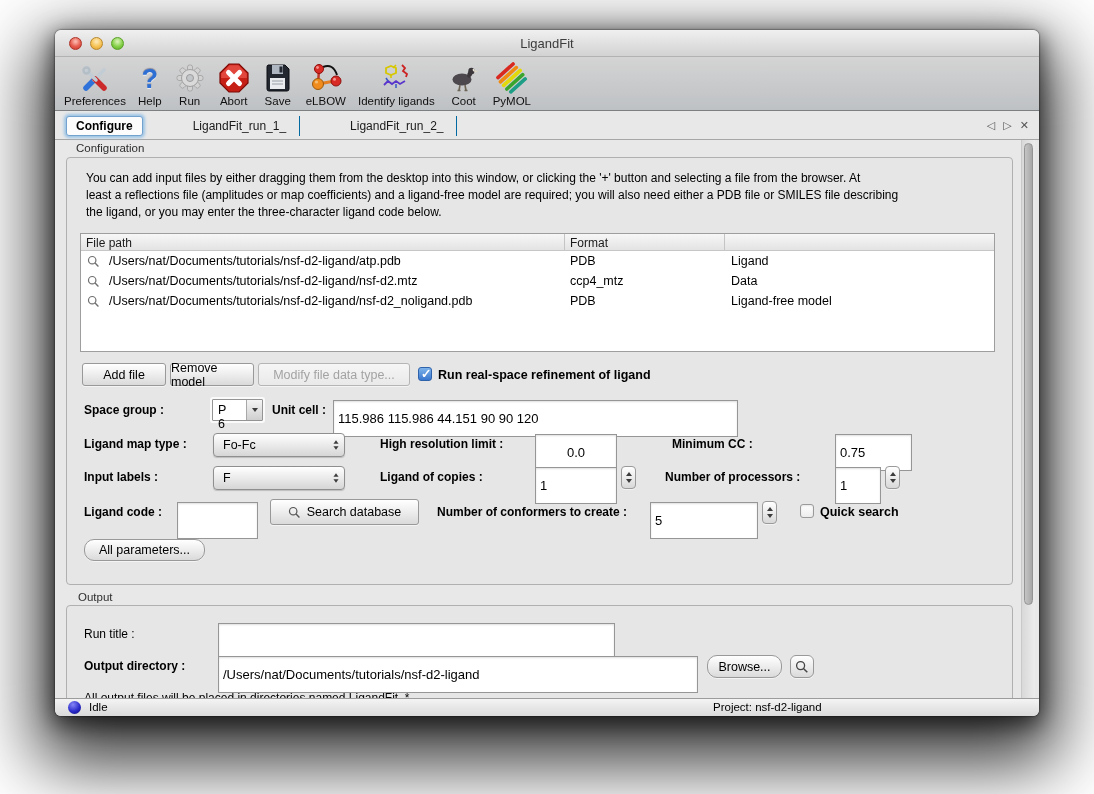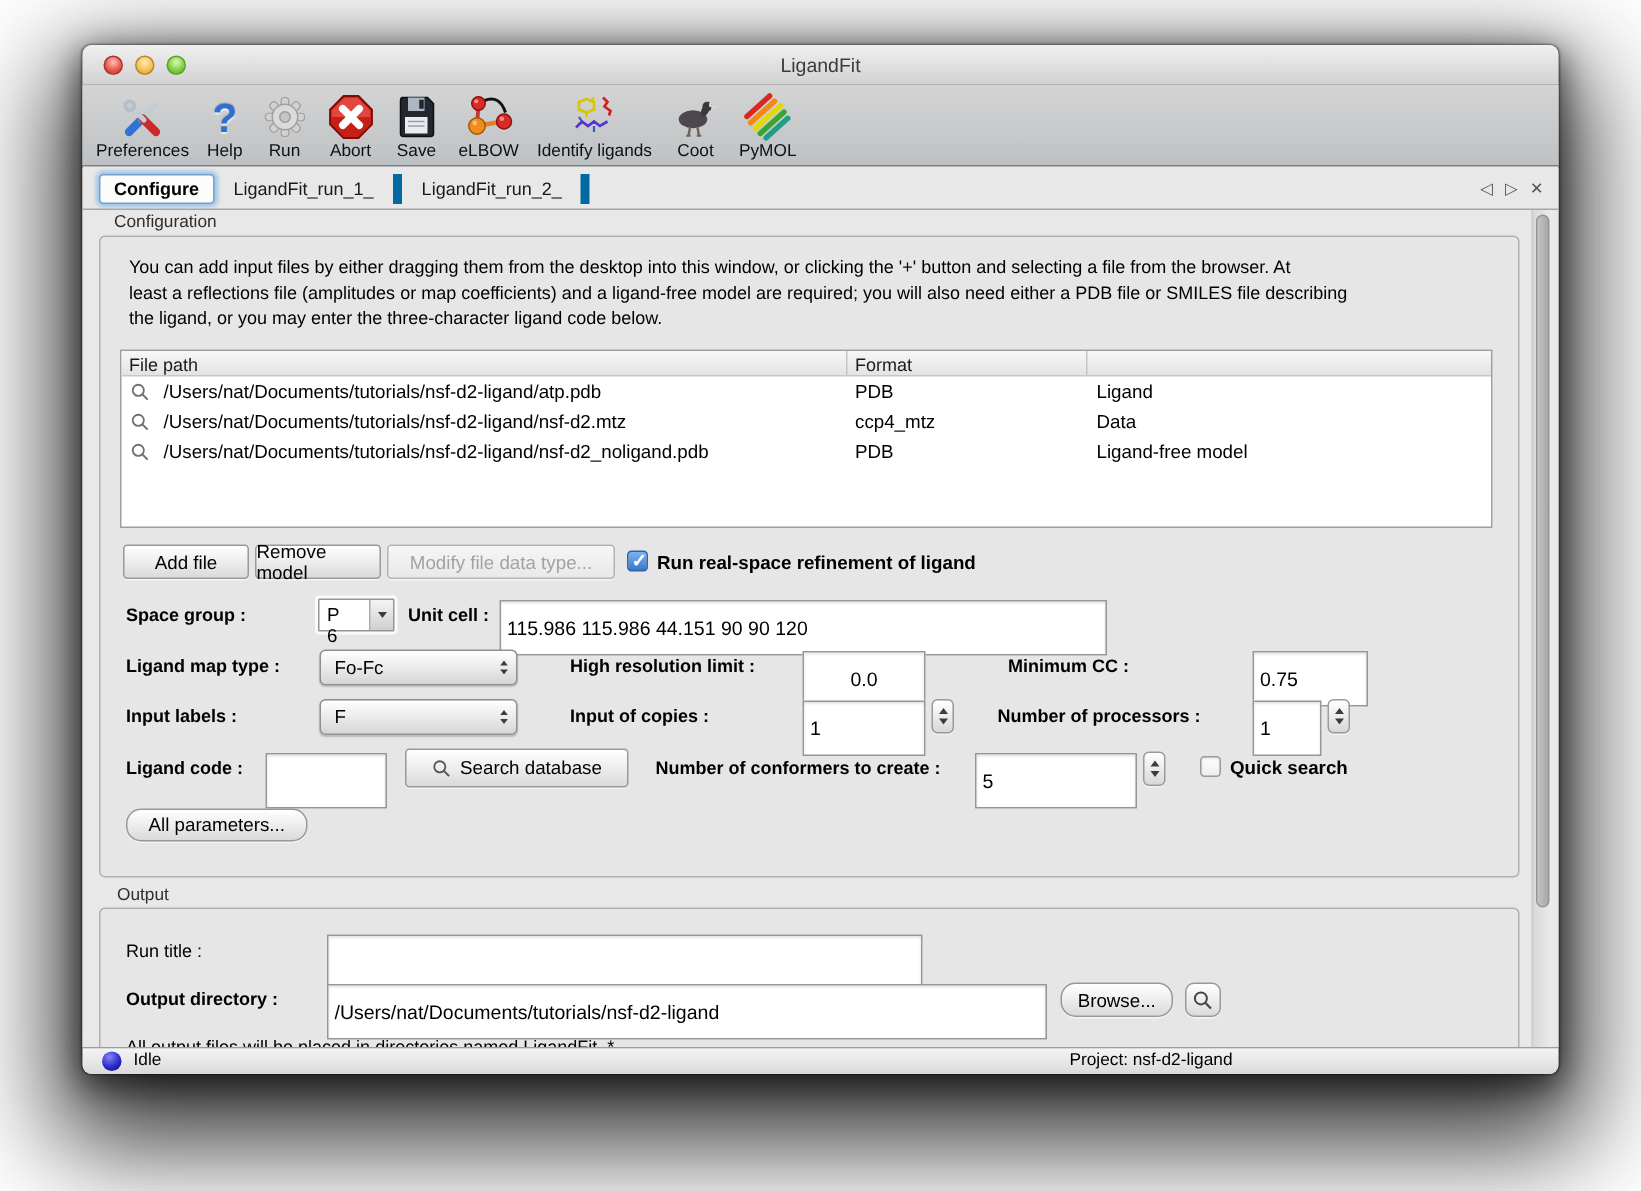--- a/index.html
+++ b/index.html
@@ -28,21 +28,21 @@
   .tlabel { font-size:11.5px; color:#101010; line-height:14px; white-space:nowrap; }
   .qmark { font-size:27px; font-weight:bold; color:#2e6fd4; line-height:30px;
     text-shadow:0 1px 1px rgba(255,255,255,0.7), 0 -1px 1px rgba(0,0,50,0.35); }
 
   
   .main { position:absolute; top:82px; left:0; right:0; bottom:18px; background:#e8e8e8; overflow:hidden; }
   .tabbar { height:28px; display:flex; align-items:center; padding-left:11px;
     border-bottom:1px solid #a6a6a6; position:relative; }
   .tabsel { background:#fcfcfc; border:1px solid #74a2cf; box-shadow:0 0 3px 2px #9cc4e6;
     border-radius:3px; font-weight:bold; font-size:12px; padding:2px 9px; color:#000; }
-  .tab { font-size:12px; padding:3px 13px; color:#1a1a1a; border-right:6px solid #0369a1; }
+  .tab { font-size:12px; padding:3px 13px; color:#1a1a1a; border-right:1px solid #0369a1;margin-left:37px; }
   .tab:first-of-type { border-left:none; }
   .tabnav { position:absolute; right:10px; top:0; height:100%; display:flex; align-items:center;
     gap:8px; color:#555; font-size:11px; }
   .tabnav span { cursor:default; }
 
   .page { position:absolute; top:28px; left:0; right:0; bottom:0; overflow:hidden; }
 
   
   .groupbox { position:absolute; border:1px solid #b0b0b0; border-radius:4px; background:#e6e6e6; }
   .gb-label { position:absolute; font-size:11.5px; color:#2e2e2e; }
@@ -344,21 +344,21 @@
       <input class="field" style="left: 780px; top: 294px; width: 77px;" value="0.75">
 
       <div class="flabel" style="left:29px; top:325px;">Input labels :</div>
       <div class="popup" style="left:158px; top:326px; width:132px;">
         <span>F</span>
         <div class="arrows">
             <div class="tri-up"></div>
             <div class="tri-dn"></div>
           </div>
       </div>
-      <div class="flabel" style="left:325px; top:325px;">Input of copies :</div>
+      <div class="flabel" style="left:325px; top:325px;">Ligand of copies :</div>
       <input class="field" style="left: 480px; top: 327px; width: 82px;" value="1">
       <div class="spin" style="left:566px; top:326px;">
           <div class="tri-up"></div>
           <div class="tri-dn"></div>
         </div>
       <div class="flabel" style="left:610px; top:325px;">Number of processors :</div>
       <input class="field" style="left: 780px; top: 327px; width: 46px;" value="1">
       <div class="spin" style="left:830px; top:326px;">
           <div class="tri-up"></div>
           <div class="tri-dn"></div>

